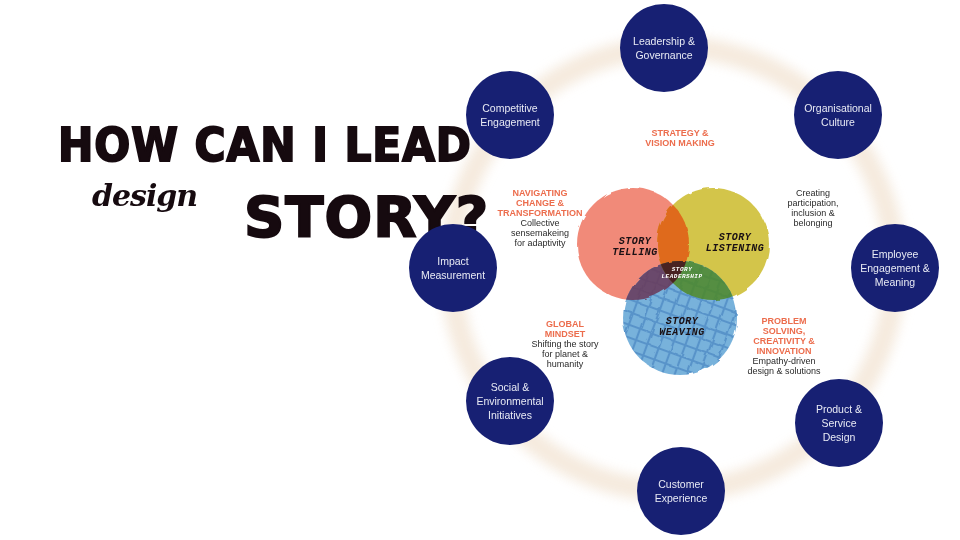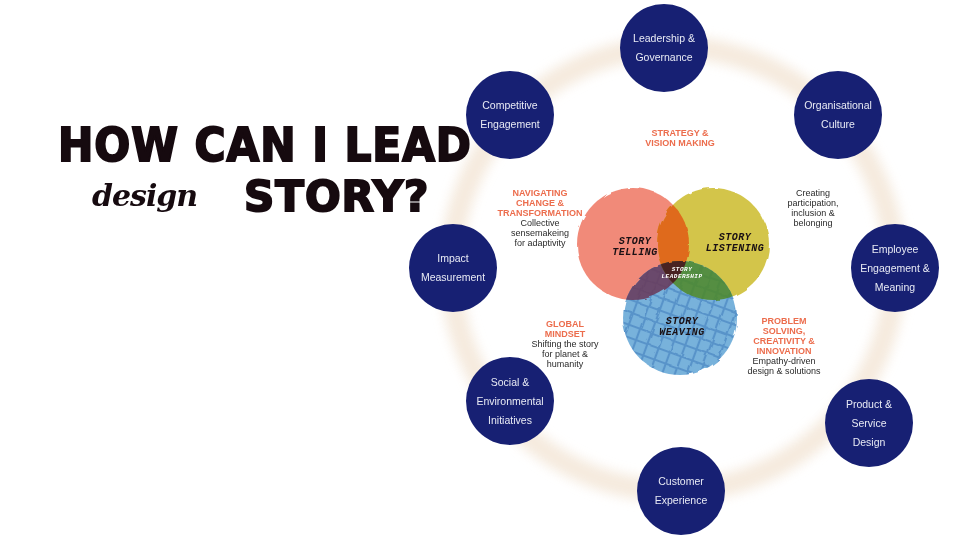--- a/index.html
+++ b/index.html
@@ -1,22 +1,22 @@
 <!DOCTYPE html>
 <html><head>
 <meta charset="utf-8">
 <style>
   html, body { margin: 0; padding: 0; }
   body { width: 960px; height: 540px; background: #ffffff; position: relative; overflow: hidden; font-family: "Liberation Sans", sans-serif; }
   #stage { position: absolute; left: 0; top: 0; width: 960px; height: 540px; }
   .title { position: absolute; font-family: "DejaVu Sans", sans-serif; font-weight: bold; color: #160a0f; letter-spacing: 1px; }
   .title-line1 { left: 58px; top: 118px; font-size: 46px; transform: scaleX(0.92); transform-origin: left top; -webkit-text-stroke: 2px #160a0f; }
   .title-line2a { left: 92px; top: 178px; font-family: "DejaVu Serif", serif; font-style: italic; font-size: 30px; font-weight: bold; letter-spacing: -1px; }
-  .title-line2b { left: 244px; top: 172px; font-size: 42px; -webkit-text-stroke: 2px #160a0f; }
-  .node { position: absolute; width: 88px; height: 88px; border-radius: 50%; background: #172073; color: #e8eaf4; display: flex; align-items: center; justify-content: center; text-align: center; font-size: 10.5px; line-height: 19px; box-sizing: border-box; padding: 0 6px; white-space: pre-line; cursor: pointer; }
+  .title-line2b { left: 244px; top: 184px; font-size: 56px; -webkit-text-stroke: 2px #160a0f; }
+  .node { position: absolute; width: 88px; height: 88px; border-radius: 50%; background: #172073; color: #e8eaf4; display: flex; align-items: center; justify-content: center; text-align: center; font-size: 10.5px; line-height: 14px; box-sizing: border-box; padding: 0 6px; white-space: pre-line; cursor: pointer; }
   .callout { position: absolute; text-align: center; font-size: 9px; line-height: 10px; }
   .callout .head { color: #ec6d4d; font-weight: bold; white-space: pre-line; }
   .callout .body { color: #2a2a2a; white-space: pre-line; }
   .venn-label { position: absolute; font-family: Liberation Mono, monospace; font-weight: bold; font-style: italic; font-size: 10px; line-height: 11px; color: #1a1014; text-align: center; white-space: pre-line; letter-spacing: 0.5px; }
   .venn-center { font-size: 6px; line-height: 7px; color: #ffffff; font-weight: bold; }
 </style>
 </head>
 <body>
 
 <svg id="stage" width="960" height="540" viewBox="0 0 960 540">
@@ -65,21 +65,21 @@
 <div class="title title-line2a">design</div>
 <div class="title title-line2b">STORY?</div>
 
 <div class="node" style="left:620px;top:4px;">Leadership &amp;
 Governance</div>
 <div class="node" style="left:794px;top:71px;">Organisational
 Culture</div>
 <div class="node" style="left:851px;top:224px;">Employee
 Engagement &amp;
 Meaning</div>
-<div class="node" style="left:825px;top:379px;">Product &amp;
+<div class="node" style="left:795px;top:379px;">Product &amp;
 Service
 Design</div>
 <div class="node" style="left:637px;top:447px;">Customer
 Experience</div>
 <div class="node" style="left:466px;top:357px;">Social &amp;
 Environmental
 Initiatives</div>
 <div class="node" style="left:409px;top:224px;">Impact
 Measurement</div>
 <div class="node" style="left:466px;top:71px;">Competitive

